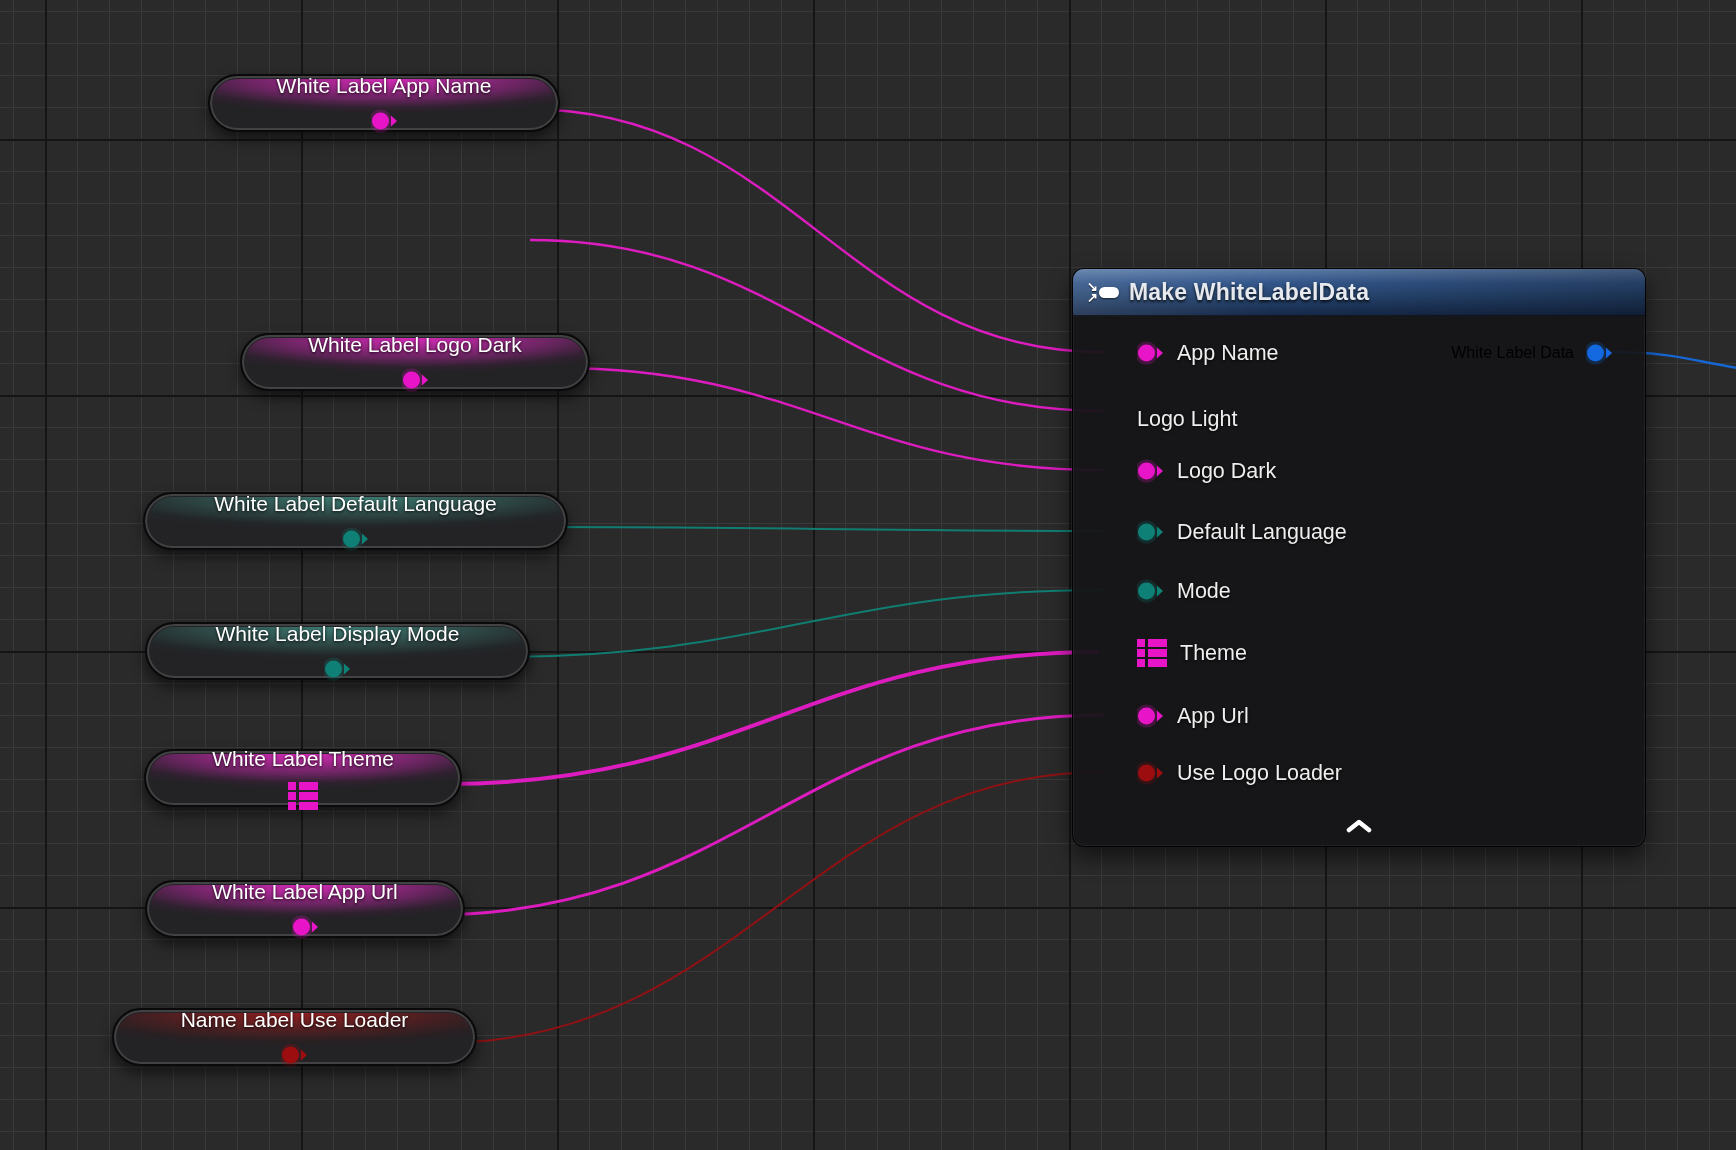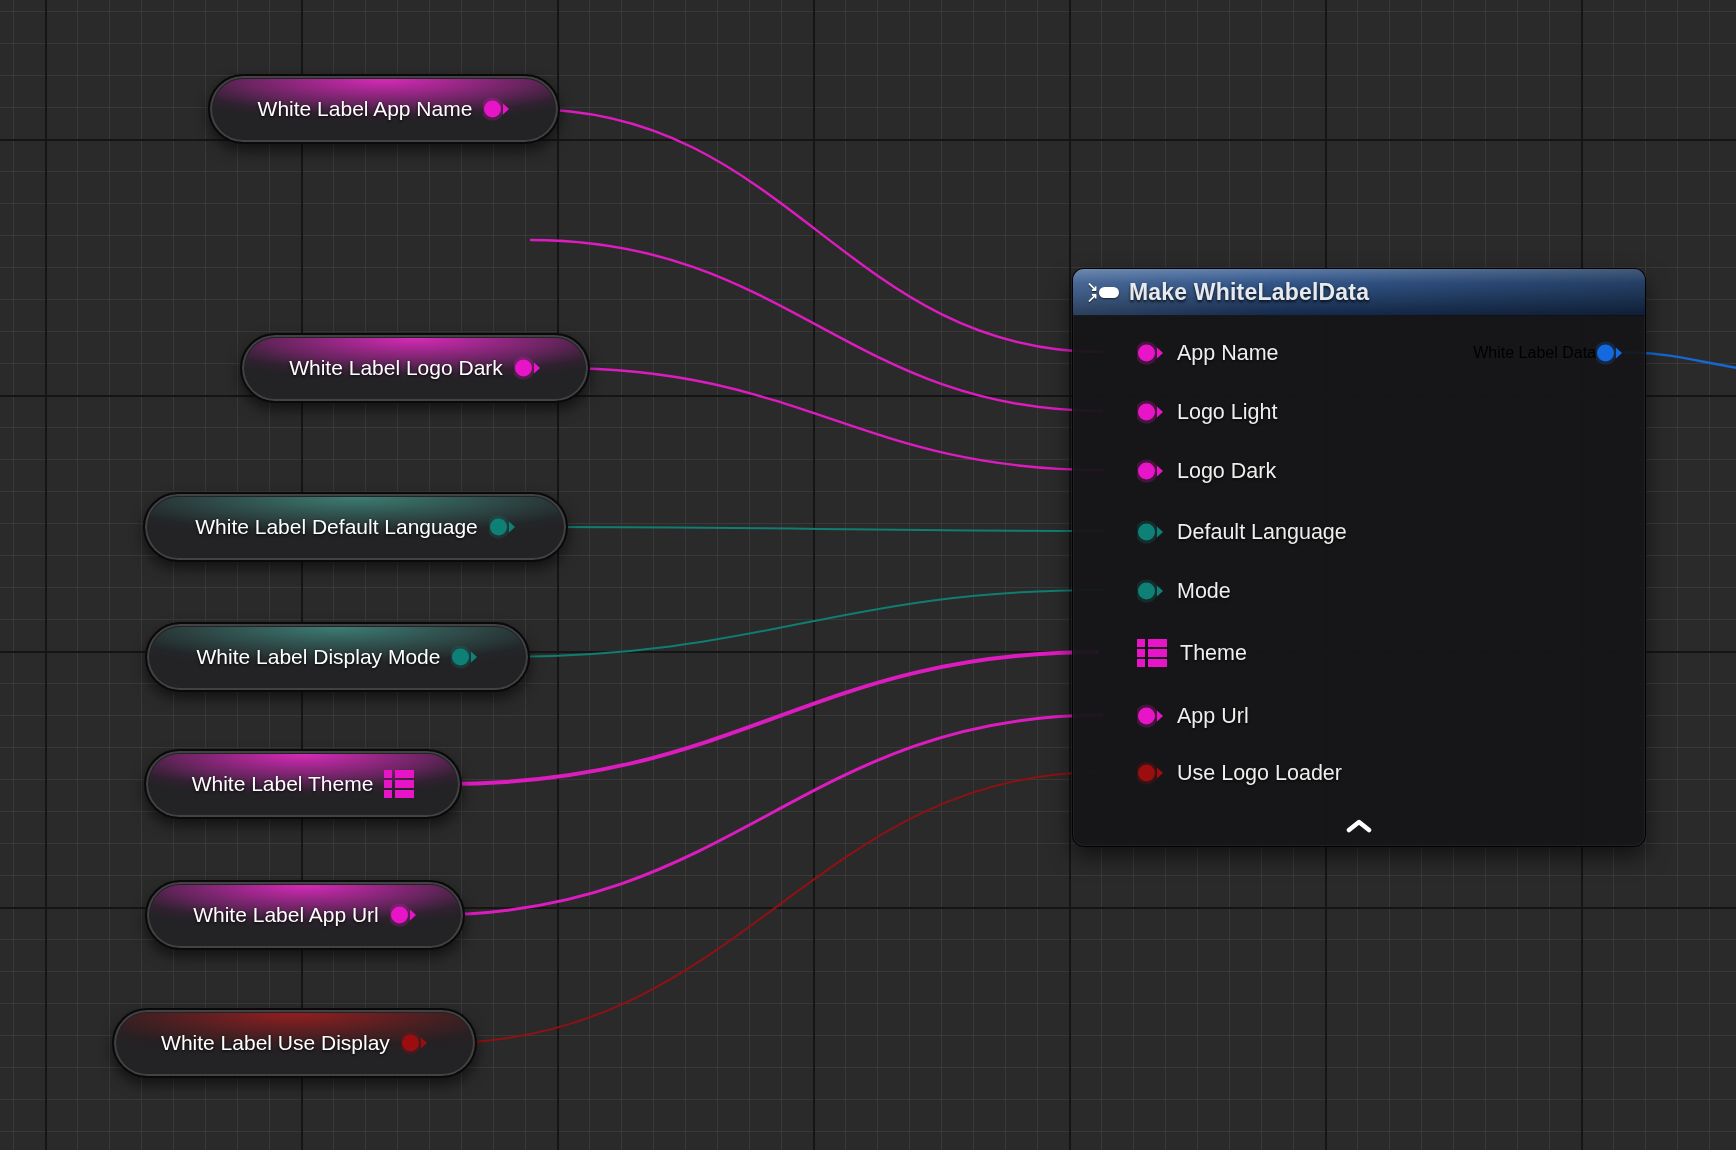--- a/index.html
+++ b/index.html
@@ -16,25 +16,25 @@
       linear-gradient(to bottom, #39393a 1px, transparent 1px);
     background-size: 256px 256px, 256px 256px, 32px 32px, 32px 32px;
     background-position: 45px 0, 0 139px, 13px 0, 0 11px;
   }
 
   .wires { position:absolute; left:0; top:0; z-index:1; }
   .wires path { fill:none; }
 
   
   .pill {
-    position:absolute; z-index:2; height:70px; border-radius:35px;
+    position:absolute; z-index:2; height:58px; border-radius:35px;
     background:#232225; border:2px solid #0a0a0a;
     box-shadow: inset 0 0 0 2px rgba(140,140,140,0.30), 0 7px 14px rgba(0,0,0,0.55);
     display:flex; align-items:center; justify-content:center; gap:11px;
-    padding:0 18px; cursor:grab;
+    padding:0 18px; cursor:grab;flex-direction:column;
   }
   .pill::before {
     content:""; position:absolute; inset:3px; border-radius:32px;
     pointer-events:none;
   }
   .g-string::before { background:radial-gradient(ellipse 100% 100% at 50% 0%, rgba(224,42,192,0.95) 0%, rgba(205,40,180,0.40) 42%, rgba(140,25,125,0.12) 60%, rgba(0,0,0,0) 72%); }
   .g-enum::before   { background:radial-gradient(ellipse 100% 100% at 50% 0%, rgba(64,134,124,0.90) 0%, rgba(58,120,112,0.35) 42%, rgba(30,70,65,0.10) 60%, rgba(0,0,0,0) 72%); }
   .g-bool::before   { background:radial-gradient(ellipse 100% 100% at 50% 0%, rgba(158,30,32,0.90) 0%, rgba(130,26,28,0.35) 42%, rgba(80,14,16,0.10) 60%, rgba(0,0,0,0) 72%); }
   .pill .label {
     position:relative; z-index:1; color:#ffffff; font-size:21px;
@@ -64,21 +64,21 @@
   .make-title {
     color:#e6e9ee; font-size:23px; font-weight:bold; letter-spacing:0.2px;
     text-shadow:0 2px 3px rgba(0,0,0,0.8); white-space:nowrap;
   }
   .node-row {
     position:absolute; left:28px; height:36px; display:flex; align-items:center; gap:13px;
     transform:translateY(-50%);
     padding-left:36px;
   }
   .node-row .plabel { color:#eeeeee; font-size:21.5px; text-shadow:0 1px 3px rgba(0,0,0,0.9); white-space:nowrap; }
-  .node-row-out { position:absolute; right:22px; height:36px; display:flex; align-items:center; transform:translateY(-50%); }
+  .node-row-out { position:absolute; right:32px; height:36px; display:flex; align-items:center; gap:12px; transform:translateY(-50%); }
   .collapse-btn {
     position:absolute; left:50%; bottom:6px; transform:translateX(-50%);
     background:transparent; border:none; cursor:pointer; padding:4px 10px;
   }
 </style>
 </head>
 <body>
 
 <div class="canvas">
 
@@ -158,21 +158,21 @@
     <svg class="pin" width="27" height="24" viewBox="0 0 27 24">
       <g fill="#e815c8">
           <circle cx="9.5" cy="12" r="11.5" opacity="0.22"></circle>
           <circle cx="9.5" cy="12" r="8.5"></circle>
           <path d="M20,6.5 L26,12 L20,17.5 Z"></path>
         </g>
     </svg>
   </div>
 
   <div class="pill g-bool" style="left:112px; top:1008px; width:365px;">
-    <span class="label">White Label Use Display</span>
+    <span class="label">Name Label Use Loader</span>
     <svg class="pin" width="27" height="24" viewBox="0 0 27 24">
       <g fill="#9c0d10">
           <circle cx="9.5" cy="12" r="11.5" opacity="0.22"></circle>
           <circle cx="9.5" cy="12" r="8.5"></circle>
           <path d="M20,6.5 L26,12 L20,17.5 Z"></path>
         </g>
     </svg>
   </div>
 
   <div class="make-node">
@@ -191,21 +191,21 @@
       <svg class="pin" width="27" height="24" viewBox="0 0 27 24">
         <g fill="#e815c8">
             <circle cx="9.5" cy="12" r="11.5" opacity="0.22"></circle>
             <circle cx="9.5" cy="12" r="8.5"></circle>
             <path d="M20,6.5 L26,12 L20,17.5 Z"></path>
           </g>
       </svg>
       <span class="plabel">App Name</span>
     </div>
 
-    <div class="node-row" style="top:143px;">
+    <div class="node-row" style="top:143px;flex-direction:column;">
       <svg class="pin" width="27" height="24" viewBox="0 0 27 24">
         <g fill="#e815c8">
             <circle cx="9.5" cy="12" r="11.5" opacity="0.22"></circle>
             <circle cx="9.5" cy="12" r="8.5"></circle>
             <path d="M20,6.5 L26,12 L20,17.5 Z"></path>
           </g>
       </svg>
       <span class="plabel">Logo Light</span>
     </div>
 

